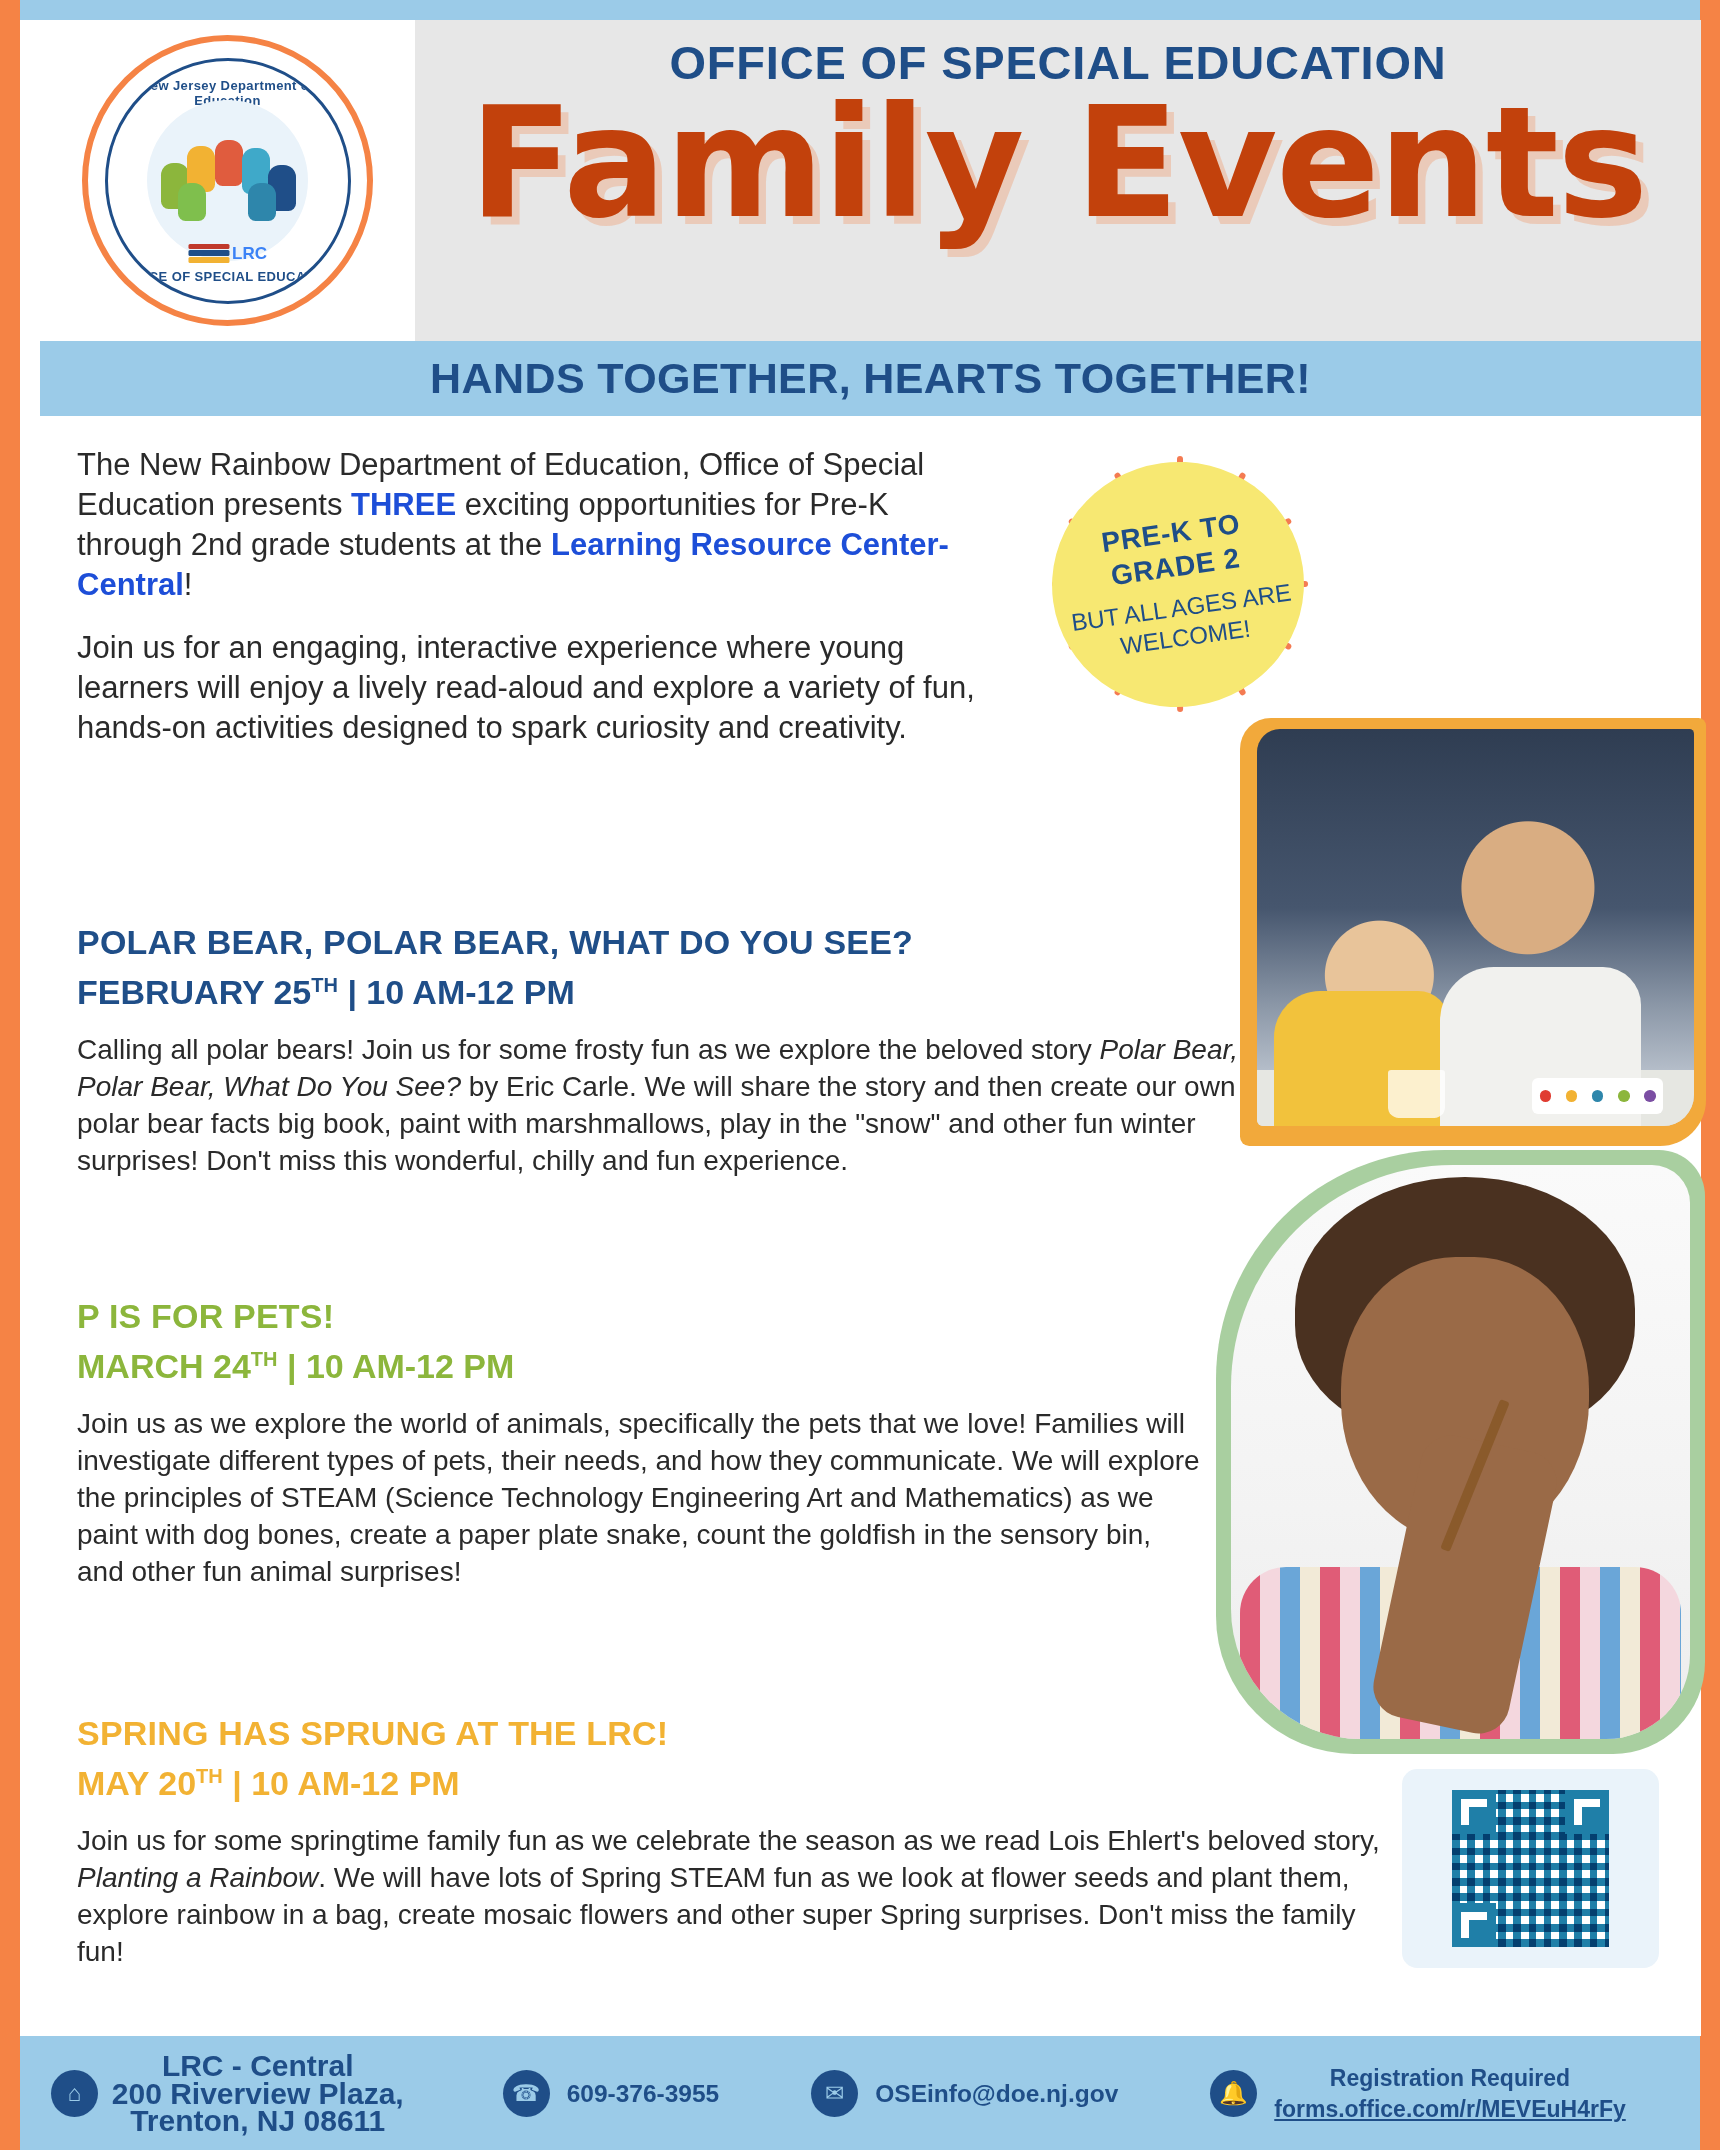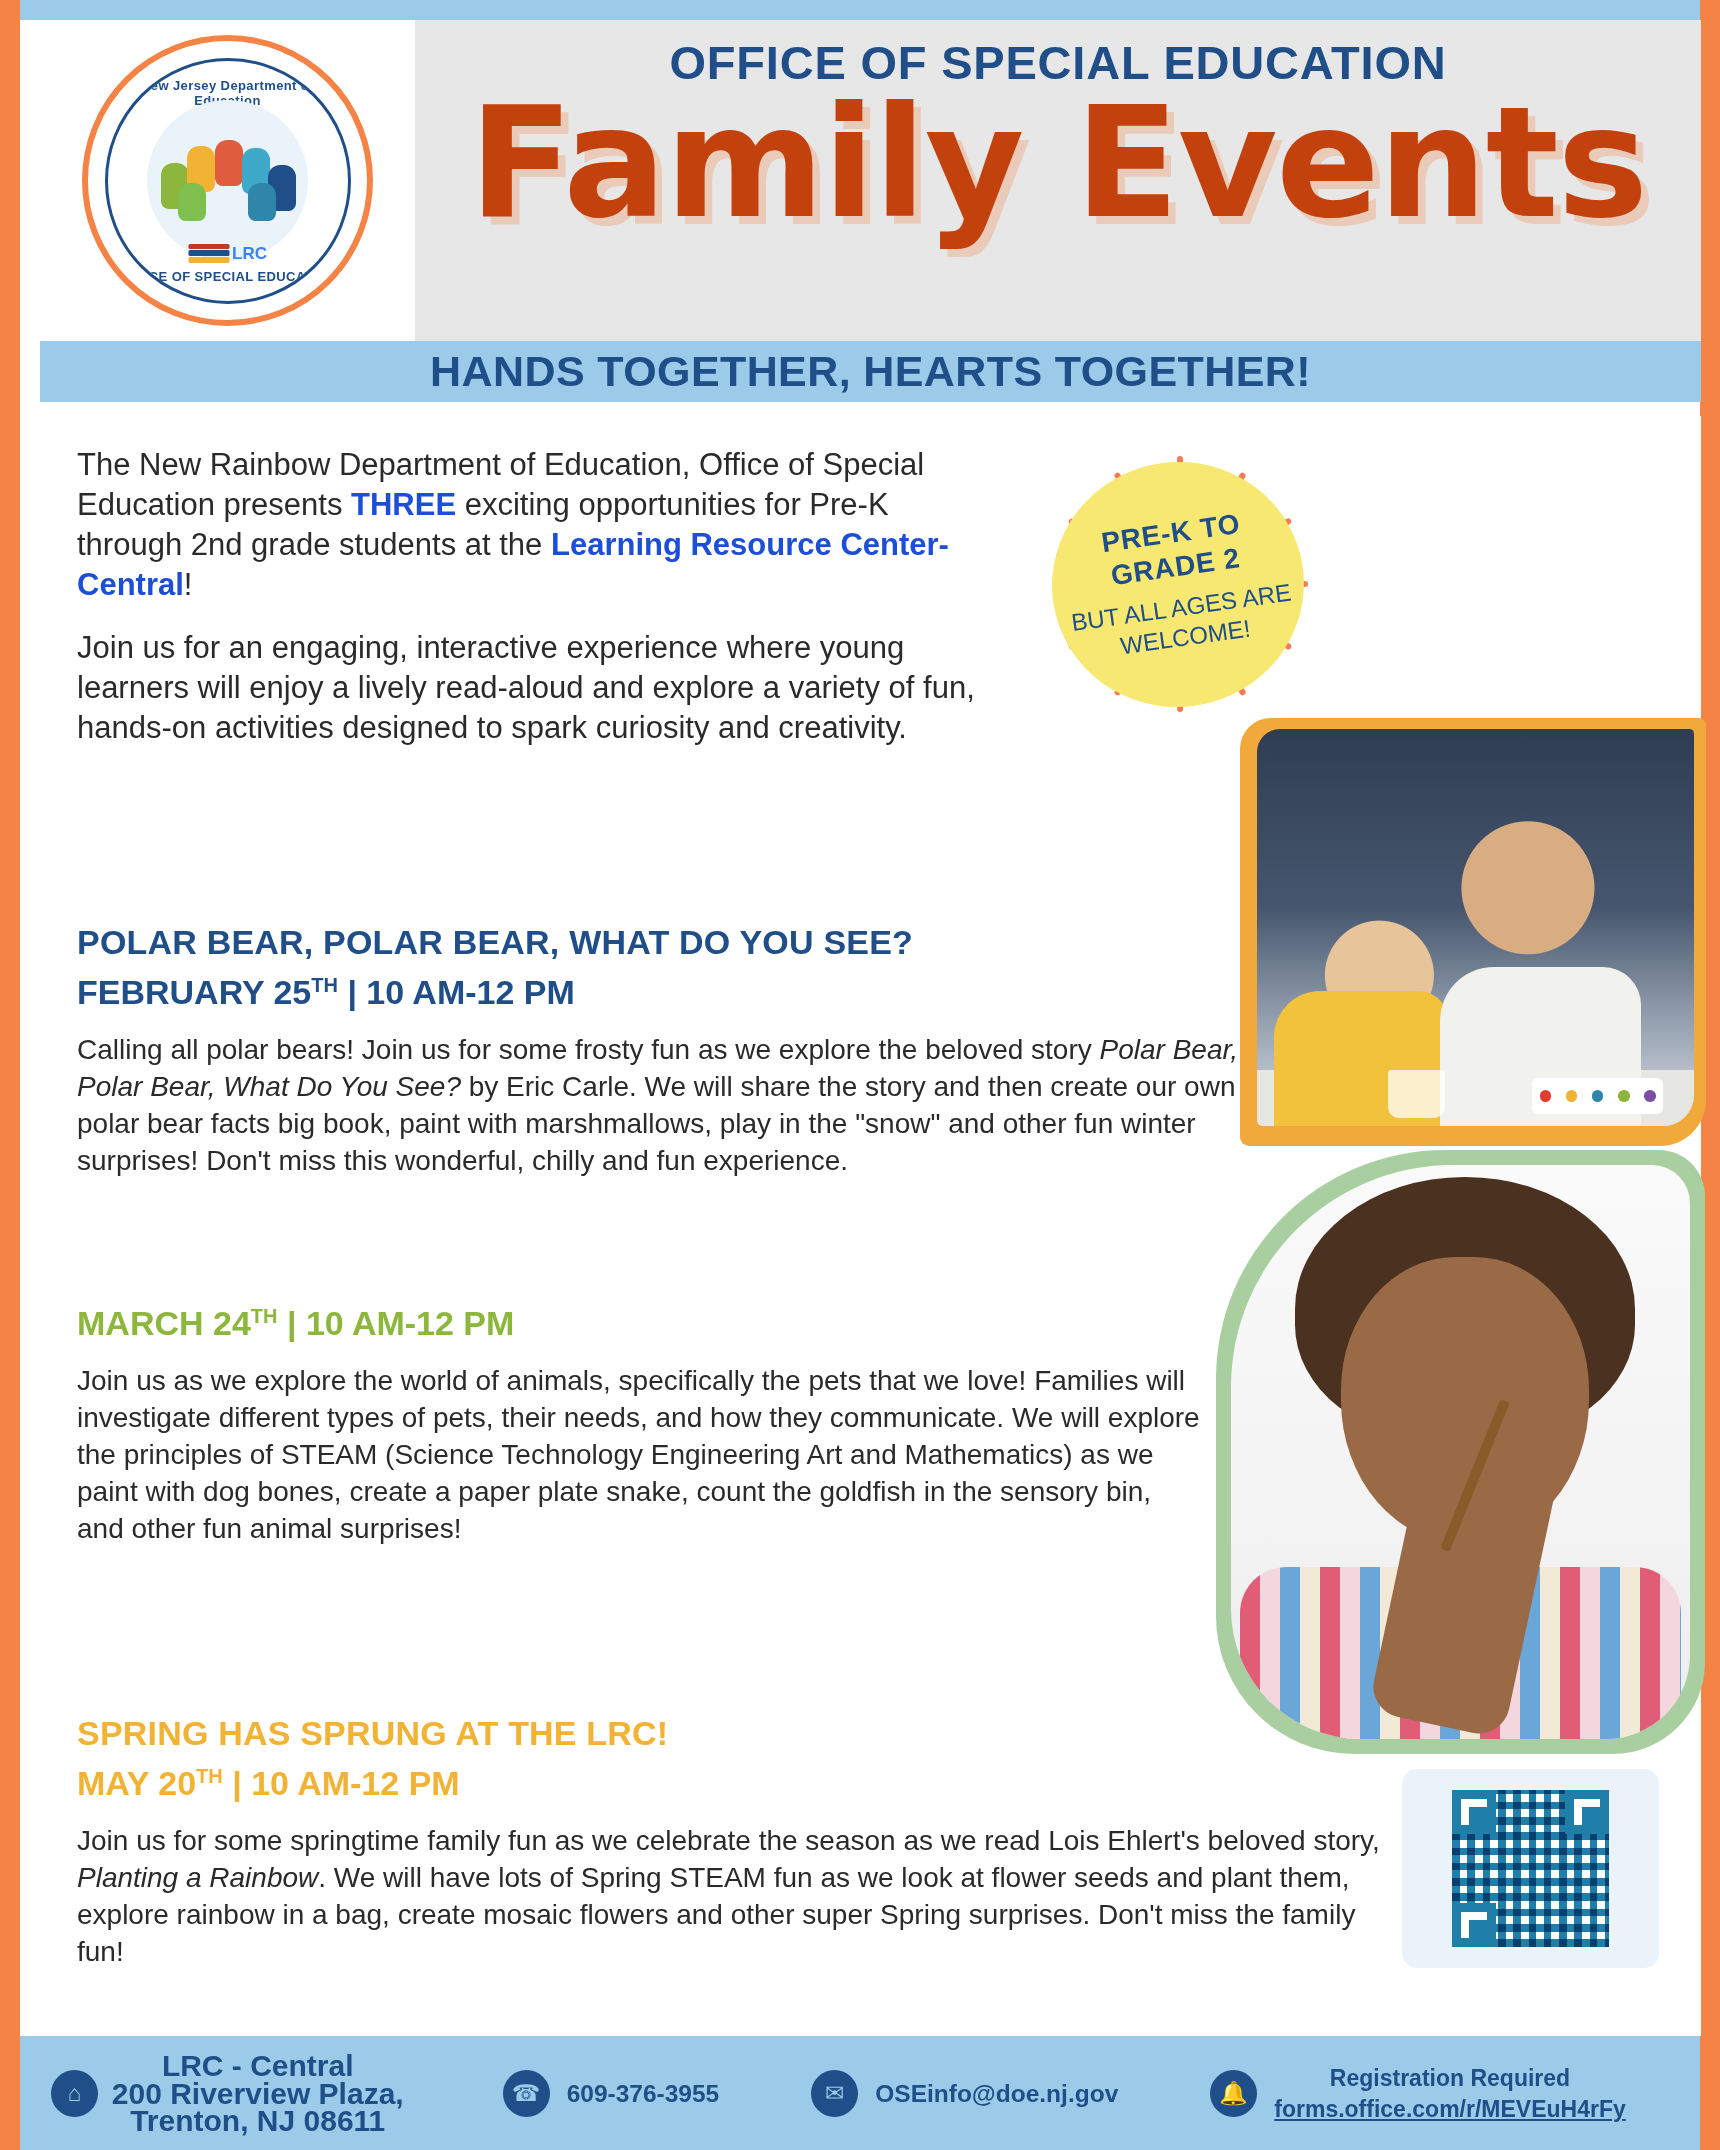--- a/index.html
+++ b/index.html
@@ -136,21 +136,21 @@
     font-family: "DejaVu Sans", sans-serif;
     letter-spacing: -1.5px;
     text-shadow: 7.6px 7.6px 0 rgba(245,131,69,0.28);
   }
 
   .subtitle-band {
     position: absolute;
     left: 20px;
     top: 341px;
     width: 1661px;
-    height: 61px;
+    height: 75px;
     background: #9BCBE8;
     display: flex;
     align-items: center;
     justify-content: center;
   }
   .subtitle-band .txt {
     font-size: 43px;
     font-weight: bold;
     color: #1F4E88;
     letter-spacing: 0.4px;
@@ -497,20 +497,21 @@
       <div class="sec-title c-blue">POLAR BEAR, POLAR BEAR, WHAT DO YOU SEE?</div>
       <div class="sec-date c-blue">
         <span>FEBRUARY 25</span><sup>TH</sup><span> | 10 AM-12 PM</span>
       </div>
       <div class="sec-body">
         <span>Calling all polar bears! Join us for some frosty fun as we explore the beloved story </span><i>Polar Bear, Polar Bear, What Do You See?</i><span> by Eric Carle. We will share the story and then create our own polar bear facts big book, paint with marshmallows, play in the "snow" and other fun winter surprises! Don't miss this wonderful, chilly and fun experience.</span>
       </div>
     </div>
 
     <div class="section" id="sec-pets">
+      <div class="sec-title c-green">P IS FOR PETS!</div>
       <div class="sec-date c-green">
         <span>MARCH 24</span><sup>TH</sup><span> | 10 AM-12 PM</span>
       </div>
       <div class="sec-body">
         <span>Join us as we explore the world of animals, specifically the pets that we love! Families will investigate different types of pets, their needs, and how they communicate. We will explore the principles of STEAM (Science Technology Engineering Art and Mathematics) as we paint with dog bones, create a paper plate snake, count the goldfish in the sensory bin, and other fun animal surprises!</span>
       </div>
     </div>
 
     <div class="section" id="sec-spring">
       <div class="sec-title c-gold">SPRING HAS SPRUNG AT THE LRC!</div>

